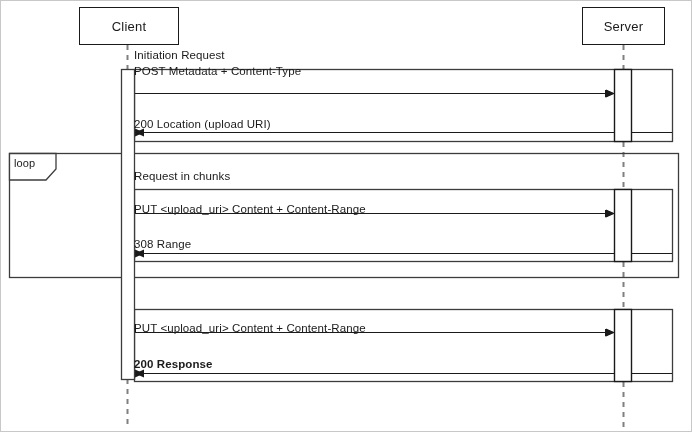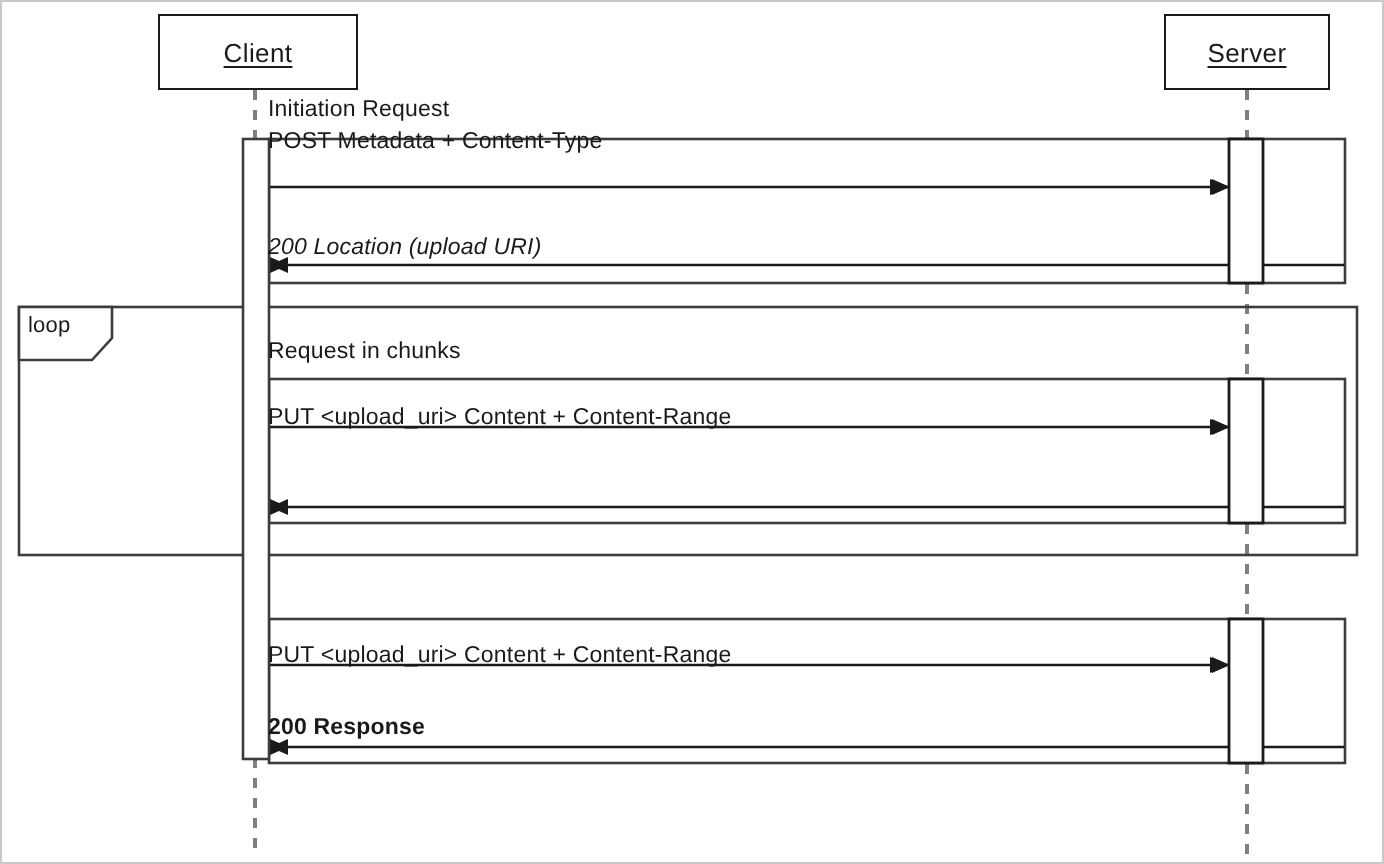--- a/index.html
+++ b/index.html
@@ -32,21 +32,20 @@
     border: 1.5px solid #1a1a1a;
     background: #ffffff;
     box-sizing: border-box;
     display: flex;
     align-items: center;
     justify-content: center;
   }
   .lifeline-label {
     font-size: 13px;
     color: #1a1a1a;
-    text-decoration: underline;
     text-underline-offset: 2px;
     letter-spacing: 0.2px;
     white-space: nowrap;
   }
   .msg-label {
     position: absolute;
     font-size: 11.5px;
     color: #1a1a1a;
     white-space: nowrap;
     letter-spacing: 0.1px;
@@ -133,21 +132,22 @@
   </div>
 
   <div class="lifeline-box" style="left:581px; top:6px; width:83px; height:38px;">
     <span class="lifeline-label">Server</span>
   </div>
 
   <div class="loop-tag-label" style="left:13px; top:156px;">loop</div>
 
   <div class="msg-label" style="left:133px; top:48px; width:539px;">Initiation Request</div>
   <div class="msg-label" style="left:133px; top:64px; width:539px;">POST Metadata + Content-Type</div>
-  <div class="msg-label" style="left:133px; top:117px; width:431px;font-style:italic;">200 Location (upload URI)</div>
+  <div class="msg-label" style="left:133px; top:117px; width:431px;">200 Location (upload URI)</div>
 
   <div class="msg-label" style="left:133px; top:169px; width:539px;">Request in chunks</div>
   <div class="msg-label" style="left:133px; top:202px; width:539px;">PUT &lt;upload_uri&gt; Content + Content-Range</div>
+  <div class="msg-label" style="left:133px; top:237px; width:539px;">308 Range</div>
 
   <div class="msg-label" style="left:133px; top:321px; width:539px;">PUT &lt;upload_uri&gt; Content + Content-Range</div>
   <div class="msg-label" style="left:133px; top:357px; width:598px;font-weight:bold;">200 Response</div>
 
 </div>
 
 </body></html>

